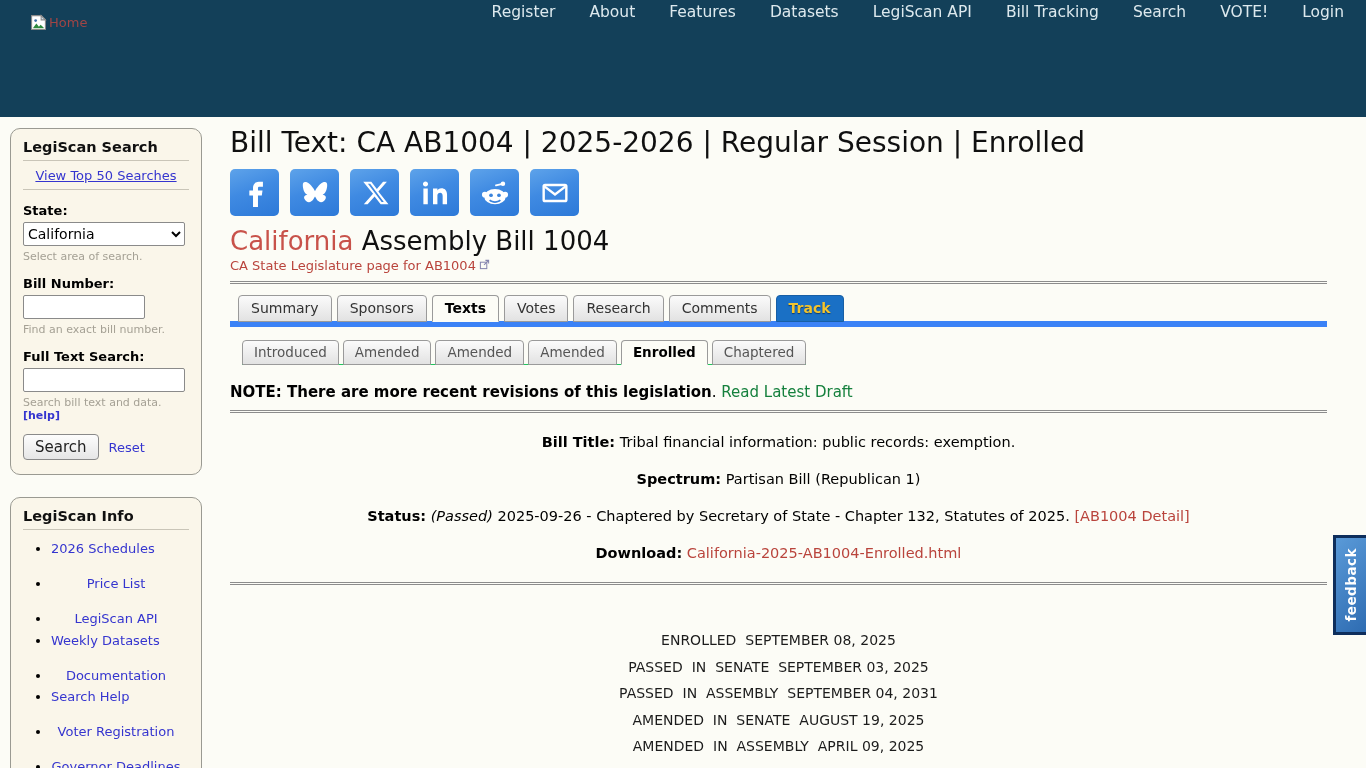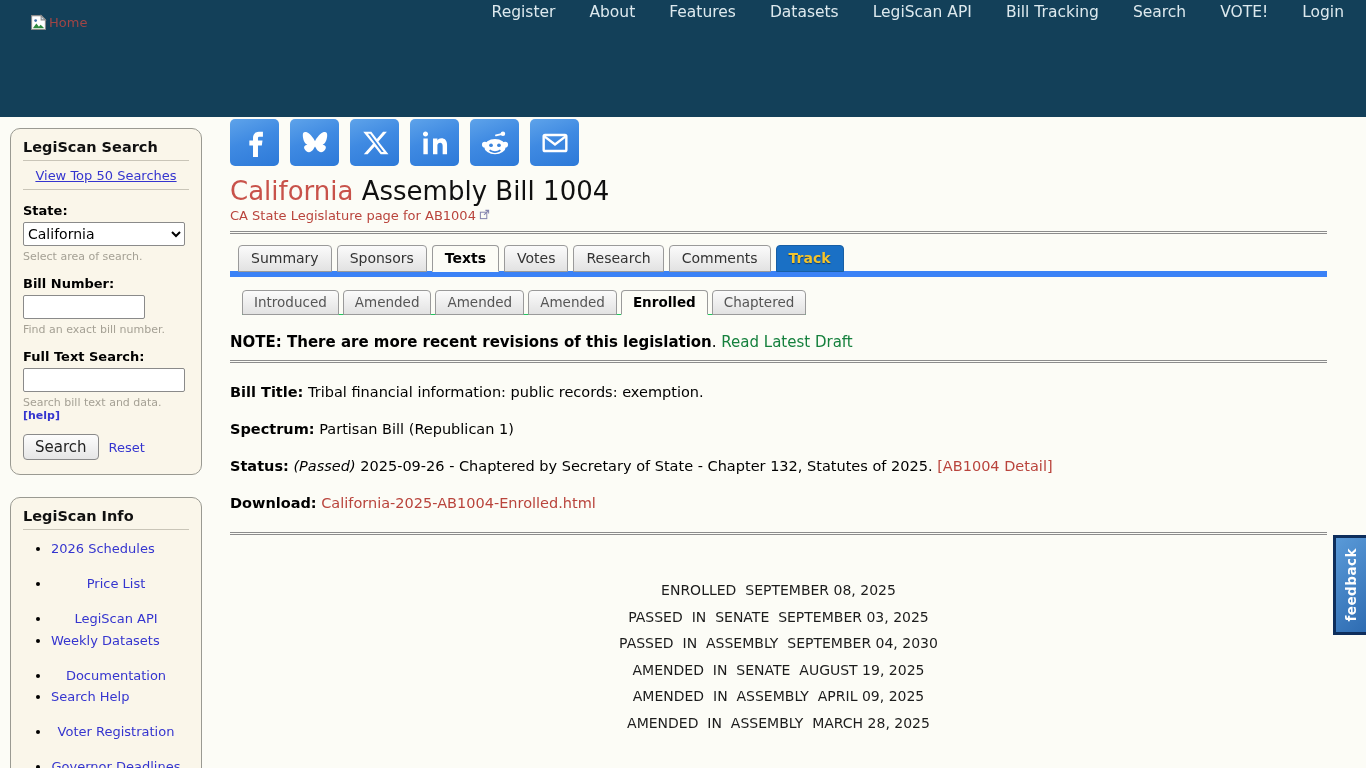--- a/index.html
+++ b/index.html
@@ -64,21 +64,21 @@
     margin-bottom:-1px;cursor:pointer;white-space:nowrap;}
   .tabs2 .tab{font-size:13.5px;color:#555;padding:3px 11px 4px 11px;}
   .tab.active{background:#fcfcf6;border-bottom-color:#fcfcf6;font-weight:bold;color:#000;}
   .tab.track{background:#1a70c5;border-color:#185fa5;color:#f2c42d;font-weight:bold;
     text-shadow:0 1px 1px #0a3c74;}
 
   .note-row{font-size:15px;margin:11px 0 9px 0;}
   .note-row .nbold{font-weight:bold;}
   .note-row a{color:#15803d;text-decoration:none;cursor:pointer;}
 
-  .detail{font-size:14.5px;margin:21px 0;}
+  .detail{font-size:14.5px;margin:21px 0;text-align:center;}
   .detail .dlabel{font-weight:bold;}
   .detail .passed{font-style:italic;}
   .detail a{color:#b9443c;text-decoration:none;cursor:pointer;}
 
   .doc-block{margin-top:42px;text-align:center;}
   .doc-line{font-size:14px;line-height:26.5px;color:#1c1c1c;white-space:pre;}
 
   
   .feedback-tab{position:absolute;right:0;top:535px;width:30px;height:94px;
     border:3px solid #0e2e5c;border-right:none;
@@ -149,20 +149,21 @@
             <li><a>Weekly Datasets</a></li>
             <li class="group-start"><a>Documentation</a></li>
             <li><a>Search Help</a></li>
             <li class="group-start"><a>Voter Registration</a></li>
             <li class="group-start"><a>Governor Deadlines &amp; Effective Dates</a></li>
           </ul>
       </div>
     </aside>
 
     <main class="content">
+      <h1 class="page-title">Bill Text: CA AB1004 | 2025-2026 | Regular Session | Enrolled</h1>
 
       <div class="share-row">
           <a class="share-btn">
             <span>
               <svg viewBox="0 0 24 24" width="34" height="34">
                 <path fill="#fff" d="M15.2 7.5h2.4V4.1h-2.8c-3 0-4.2 2-4.2 4.1v2.1H8v3.4h2.6v8.2h3.5v-8.2h2.7l.5-3.4h-3.2V8.6c0-.8.4-1.1 1.1-1.1z"></path>
               </svg>
             </span>
           </a>
           <a class="share-btn">
@@ -258,21 +259,21 @@
 
       <p class="detail"><span class="dlabel">Status:</span><span class="passed"> (Passed)</span><span> 2025-09-26 - Chaptered by Secretary of State - Chapter 132, Statutes of 2025. </span><a>[AB1004 Detail]</a></p>
 
       <p class="detail"><span class="dlabel">Download:</span><a> California-2025-AB1004-Enrolled.html</a></p>
 
       <hr class="dline">
 
       <div class="doc-block">
           <div class="doc-line">ENROLLED  SEPTEMBER 08, 2025</div>
           <div class="doc-line">PASSED  IN  SENATE  SEPTEMBER 03, 2025</div>
-          <div class="doc-line">PASSED  IN  ASSEMBLY  SEPTEMBER 04, 2030</div>
+          <div class="doc-line">PASSED  IN  ASSEMBLY  SEPTEMBER 04, 2031</div>
           <div class="doc-line">AMENDED  IN  SENATE  AUGUST 19, 2025</div>
           <div class="doc-line">AMENDED  IN  ASSEMBLY  APRIL 09, 2025</div>
           <div class="doc-line">AMENDED  IN  ASSEMBLY  MARCH 28, 2025</div>
         </div>
     </main>
   </div>
 
   <div class="feedback-tab">
     <span>feedback</span>
   </div>

